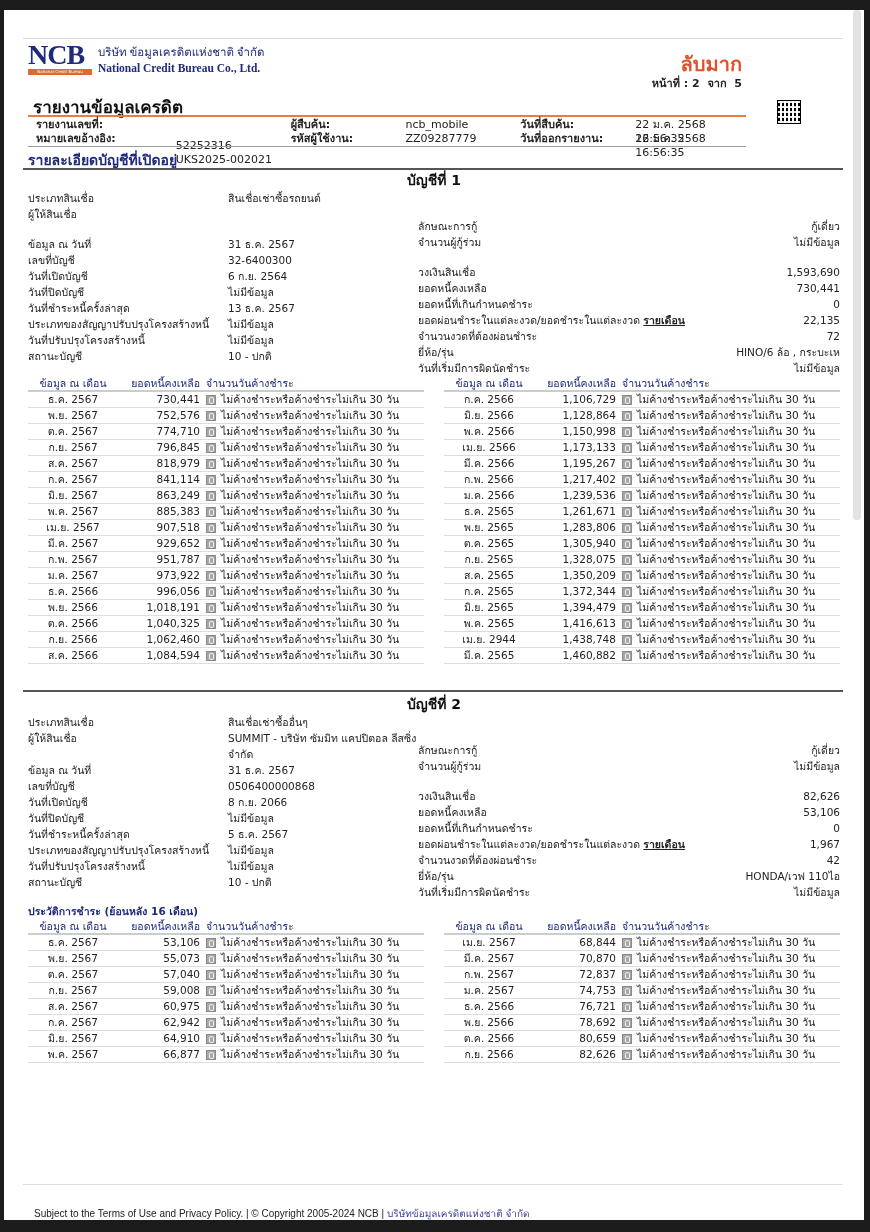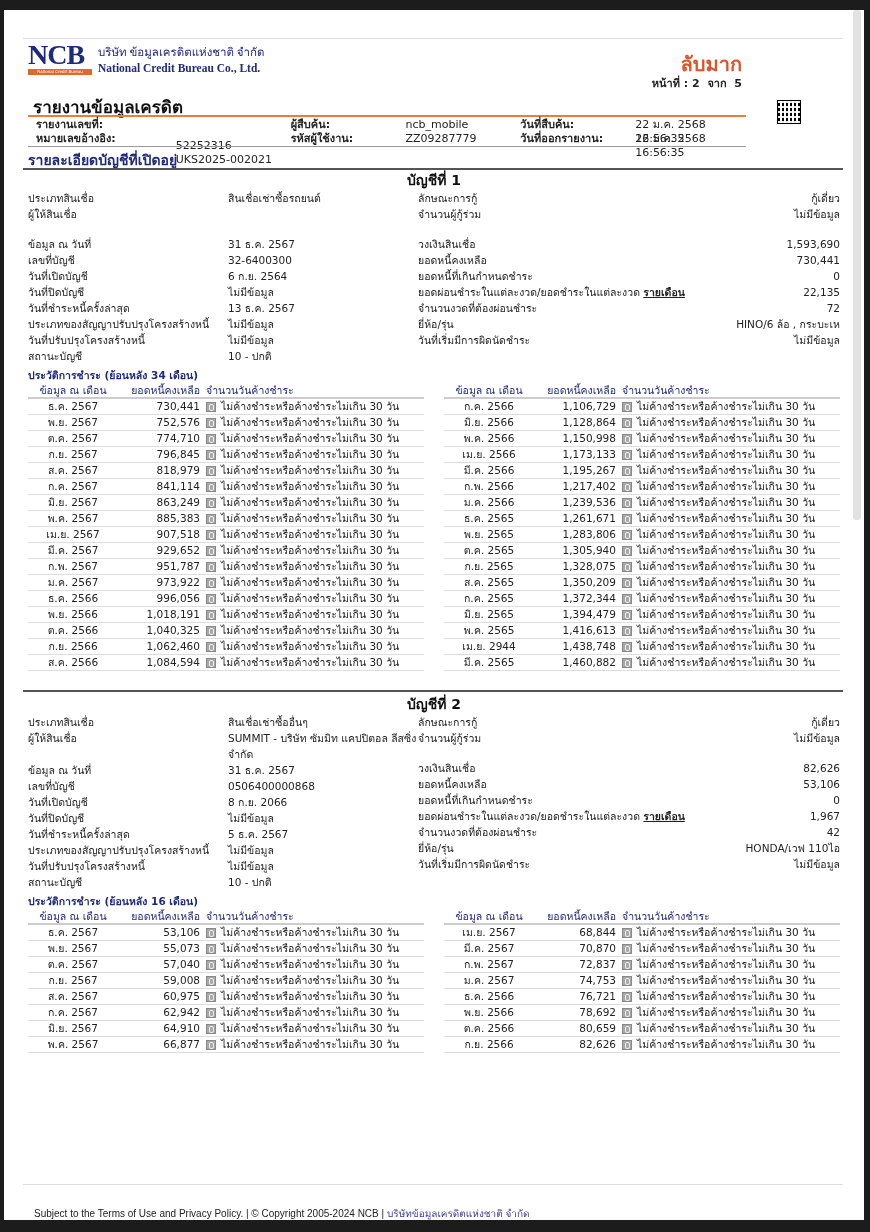--- a/index.html
+++ b/index.html
@@ -43,21 +43,21 @@
   .meta .c4 { width: 115px; } .meta .c5 { width: 115px; } .meta .c6 { width: 115px; }
   .meta-line { position: absolute; left: 28px; top: 146px; width: 718px; height: 1px; background: #999; }
   .section { position: absolute; left: 28px; top: 149px; font-size: 14px; color: #1f2a7a; font-weight: bold; }
   .section-line { position: absolute; left: 23px; top: 168px; width: 820px; height: 2px; background: #555; }
 
   
   .acct { position: absolute; left: 28px; width: 812px; font-size: 10.5px; }
   .acct-title { text-align: center; font-size: 14px; font-weight: bold; height: 20px; line-height: 20px; color: #111; }
   .details { position: relative; display: flex; }
   .dcol-l { width: 390px; }
-  .dcol-r { width: 422px; }
+  .dcol-r { width: 422px; margin-top: 28px; }
   .drow { display: flex; line-height: 16px; min-height: 16px; }
   .drow .lab { width: 200px; }
   .drow .val { width: 190px; }
   .dcol-r .drow .lab { width: 300px; }
   .dcol-r .drow .val { width: 122px; text-align: right; }
   .drow.tall { min-height: 30px; }
   .u { text-decoration: underline; font-weight: bold; }
 
   .hist-title { color: #1f2a7a; font-weight: bold; font-size: 10.5px; margin-top: 4px; height: 15px; line-height: 15px; }
   .hist { display: flex; justify-content: space-between; }
@@ -202,21 +202,20 @@
         <div class="drow">
           <span class="lab"><span>ยี่ห้อ/รุ่น</span></span>
           <span class="val">HINO/6 ล้อ , กระบะเห</span>
         </div>
         <div class="drow">
           <span class="lab"><span>วันที่เริ่มมีการผิดนัดชำระ</span></span>
           <span class="val">ไม่มีข้อมูล</span>
         </div>
       </div>
     </div>
-    <div class="hist-title">ประวัติการชำระ (ย้อนหลัง 34 เดือน)</div>
     <div class="hist">
       <div class="htable">
         <div class="hhead">
           <span class="hc1">ข้อมูล ณ เดือน</span>
           <span class="hc2">ยอดหนี้คงเหลือ</span>
           <span class="hc3">จำนวนวันค้างชำระ</span>
         </div>
         <div class="hrow">
           <span class="hc1">ธ.ค. 2567</span>
           <span class="hc2">730,441</span>

